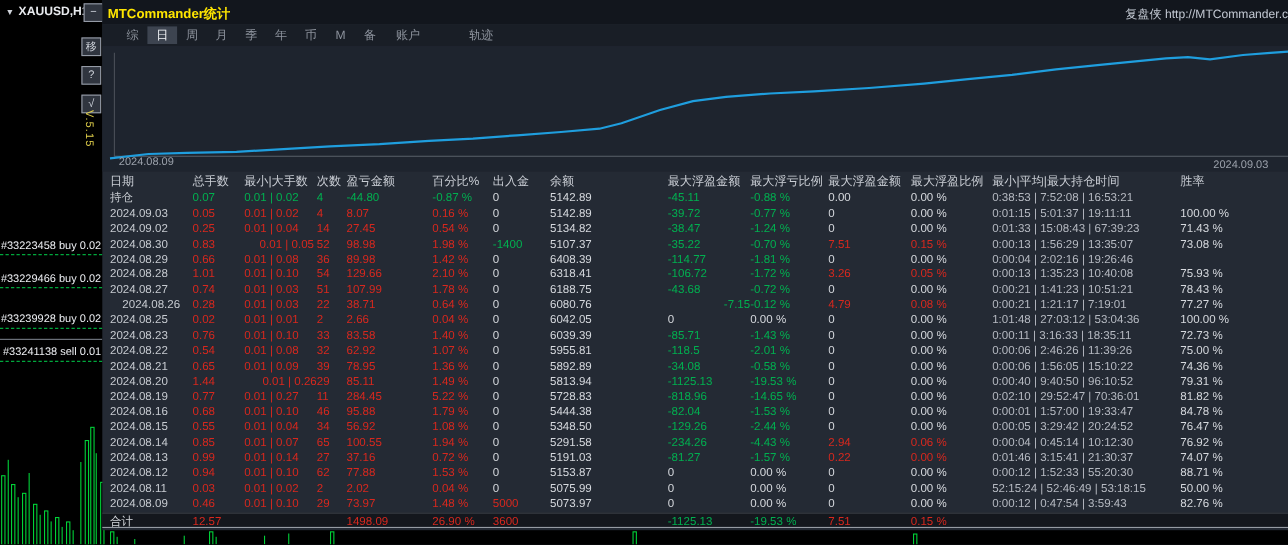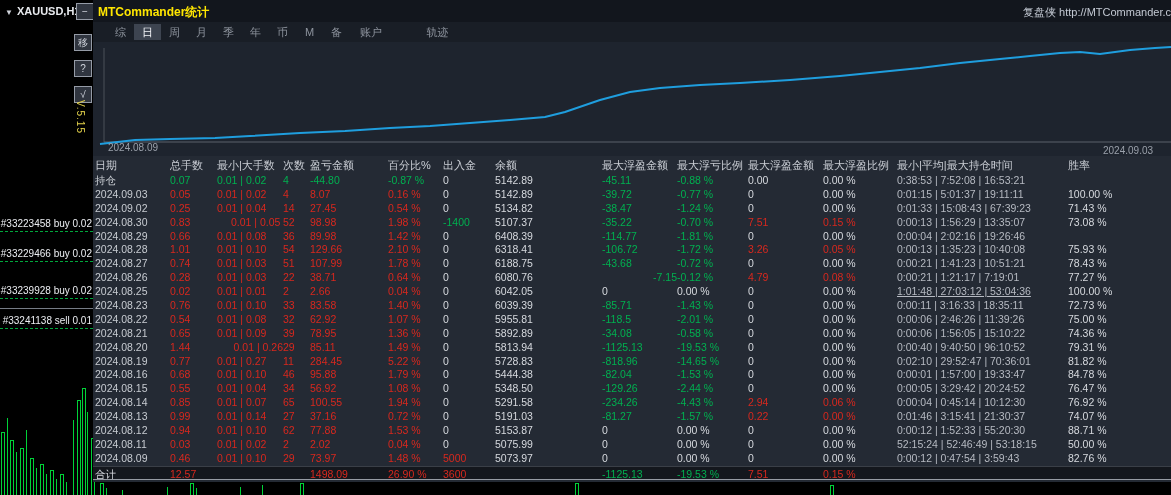--- a/index.html
+++ b/index.html
@@ -36,21 +36,21 @@
   .menu-item.gap{margin-left:32px;}
   .menu-item.active{background:#3d4450;color:#f2f4f7;}
   .p-chart{position:absolute;left:0;top:42px;width:1078px;height:114px;background:#1e242e;}
   .p-chart svg{position:absolute;left:0;top:0;}
   .date-label{position:absolute;color:#9aa0aa;font-size:10px;}
   .dl-start{left:15px;top:100px;}
   .dl-end{left:1010px;top:103px;}
 
   
   .trow{display:grid;grid-template-columns:75px 47px 66px 27px 78px 55px 52px 107px 75px 71px 75px 74px 171px 98px;
-        padding-left:2px;box-sizing:border-box;}
+        padding-left:7px;box-sizing:border-box;}
   .trow .cell{overflow:hidden;white-space:nowrap;}
   .p-thead{position:absolute;left:0;top:156px;width:1078px;height:18px;
            color:#c9cdd4;font-size:11px;line-height:18px;}
   .p-tbody{position:absolute;left:0;top:174px;width:1078px;font-size:10.5px;}
   .p-tbody .trow{height:13.9px;line-height:13.9px;}
   .trow.total{height:14px;line-height:14px;background:#14171d;
               border-top:1px solid #3a3f47;border-bottom:1px solid #969ba3;}
 </style>
 </head>
 <body>
@@ -257,21 +257,21 @@
           <div class="cell" style="color: rgb(214, 217, 222);">0</div>
           <div class="cell" style="color: rgb(214, 217, 222);">6188.75</div>
           <div class="cell" style="color: rgb(0, 176, 80);">-43.68</div>
           <div class="cell" style="color: rgb(0, 176, 80);">-0.72 %</div>
           <div class="cell" style="color: rgb(214, 217, 222);">0</div>
           <div class="cell" style="color: rgb(214, 217, 222);">0.00 %</div>
           <div class="cell" style="color: rgb(182, 186, 194);">0:00:21 | 1:41:23 | 10:51:21</div>
           <div class="cell" style="color: rgb(214, 217, 222);">78.43 %</div>
         </div>
         <div class="trow">
-          <div class="cell" style="color: rgb(199, 203, 209);">2024.08.26</div>
+          <div class="cell" style="color: rgb(199, 203, 209); text-align: center;">2024.08.26</div>
           <div class="cell" style="color: rgb(216, 40, 30);">0.28</div>
           <div class="cell" style="color: rgb(216, 40, 30);">0.01 | 0.03</div>
           <div class="cell" style="color: rgb(216, 40, 30);">22</div>
           <div class="cell" style="color: rgb(216, 40, 30);">38.71</div>
           <div class="cell" style="color: rgb(216, 40, 30);">0.64 %</div>
           <div class="cell" style="color: rgb(214, 217, 222);">0</div>
           <div class="cell" style="color: rgb(214, 217, 222);">6080.76</div>
           <div class="cell" style="color: rgb(0, 176, 80); text-align: right;">-7.15</div>
           <div class="cell" style="color: rgb(0, 176, 80);">-0.12 %</div>
           <div class="cell" style="color: rgb(216, 40, 30);">4.79</div>
@@ -285,21 +285,21 @@
           <div class="cell" style="color: rgb(216, 40, 30);">0.01 | 0.01</div>
           <div class="cell" style="color: rgb(216, 40, 30);">2</div>
           <div class="cell" style="color: rgb(216, 40, 30);">2.66</div>
           <div class="cell" style="color: rgb(216, 40, 30);">0.04 %</div>
           <div class="cell" style="color: rgb(214, 217, 222);">0</div>
           <div class="cell" style="color: rgb(214, 217, 222);">6042.05</div>
           <div class="cell" style="color: rgb(214, 217, 222);">0</div>
           <div class="cell" style="color: rgb(214, 217, 222);">0.00 %</div>
           <div class="cell" style="color: rgb(214, 217, 222);">0</div>
           <div class="cell" style="color: rgb(214, 217, 222);">0.00 %</div>
-          <div class="cell" style="color: rgb(182, 186, 194); text-decoration: underline;">1:01:48 | 27:03:12 | 53:04:36</div>
+          <div class="cell" style="color: rgb(182, 186, 194);">1:01:48 | 27:03:12 | 53:04:36</div>
           <div class="cell" style="color: rgb(214, 217, 222);">100.00 %</div>
         </div>
         <div class="trow">
           <div class="cell" style="color: rgb(199, 203, 209);">2024.08.23</div>
           <div class="cell" style="color: rgb(216, 40, 30);">0.76</div>
           <div class="cell" style="color: rgb(216, 40, 30);">0.01 | 0.10</div>
           <div class="cell" style="color: rgb(216, 40, 30);">33</div>
           <div class="cell" style="color: rgb(216, 40, 30);">83.58</div>
           <div class="cell" style="color: rgb(216, 40, 30);">1.40 %</div>
           <div class="cell" style="color: rgb(214, 217, 222);">0</div>

